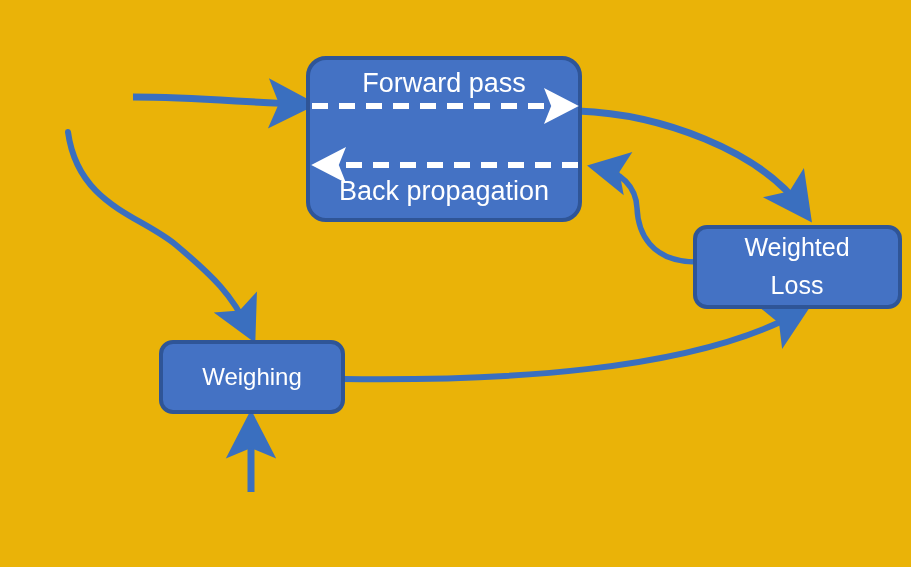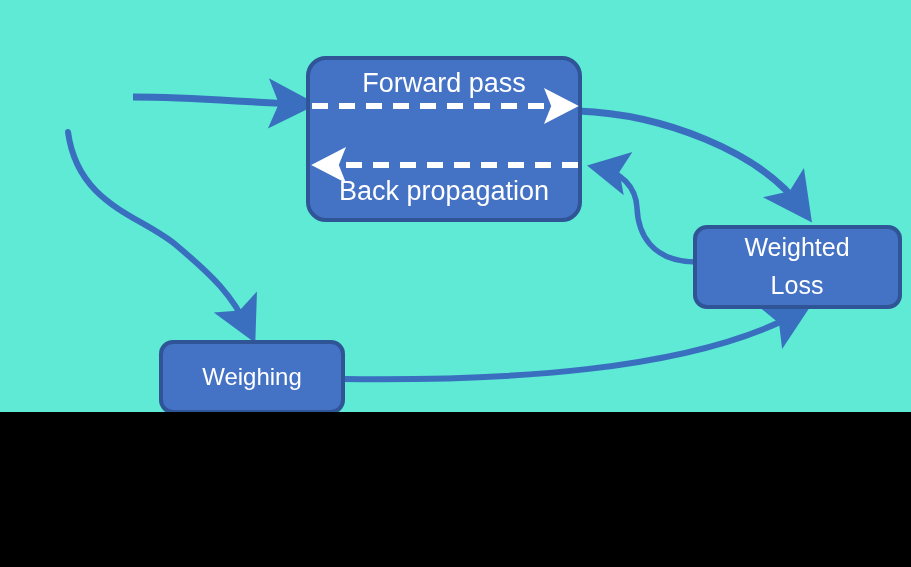--- a/index.html
+++ b/index.html
@@ -6,22 +6,22 @@
     margin: 0;
     padding: 0;
     background: #000000;
   }
   body {
     font-family: "Liberation Sans", sans-serif;
   }
   #canvas {
     position: relative;
     width: 911px;
-    height: 412px;
-    background: #5eead4;
+    height: 567px;
+    background: #eab308;
     overflow: hidden;
   }
   #diagram-svg {
     position: absolute;
     left: 0;
     top: 0;
     width: 911px;
     height: 567px;
   }
   .node-label {

